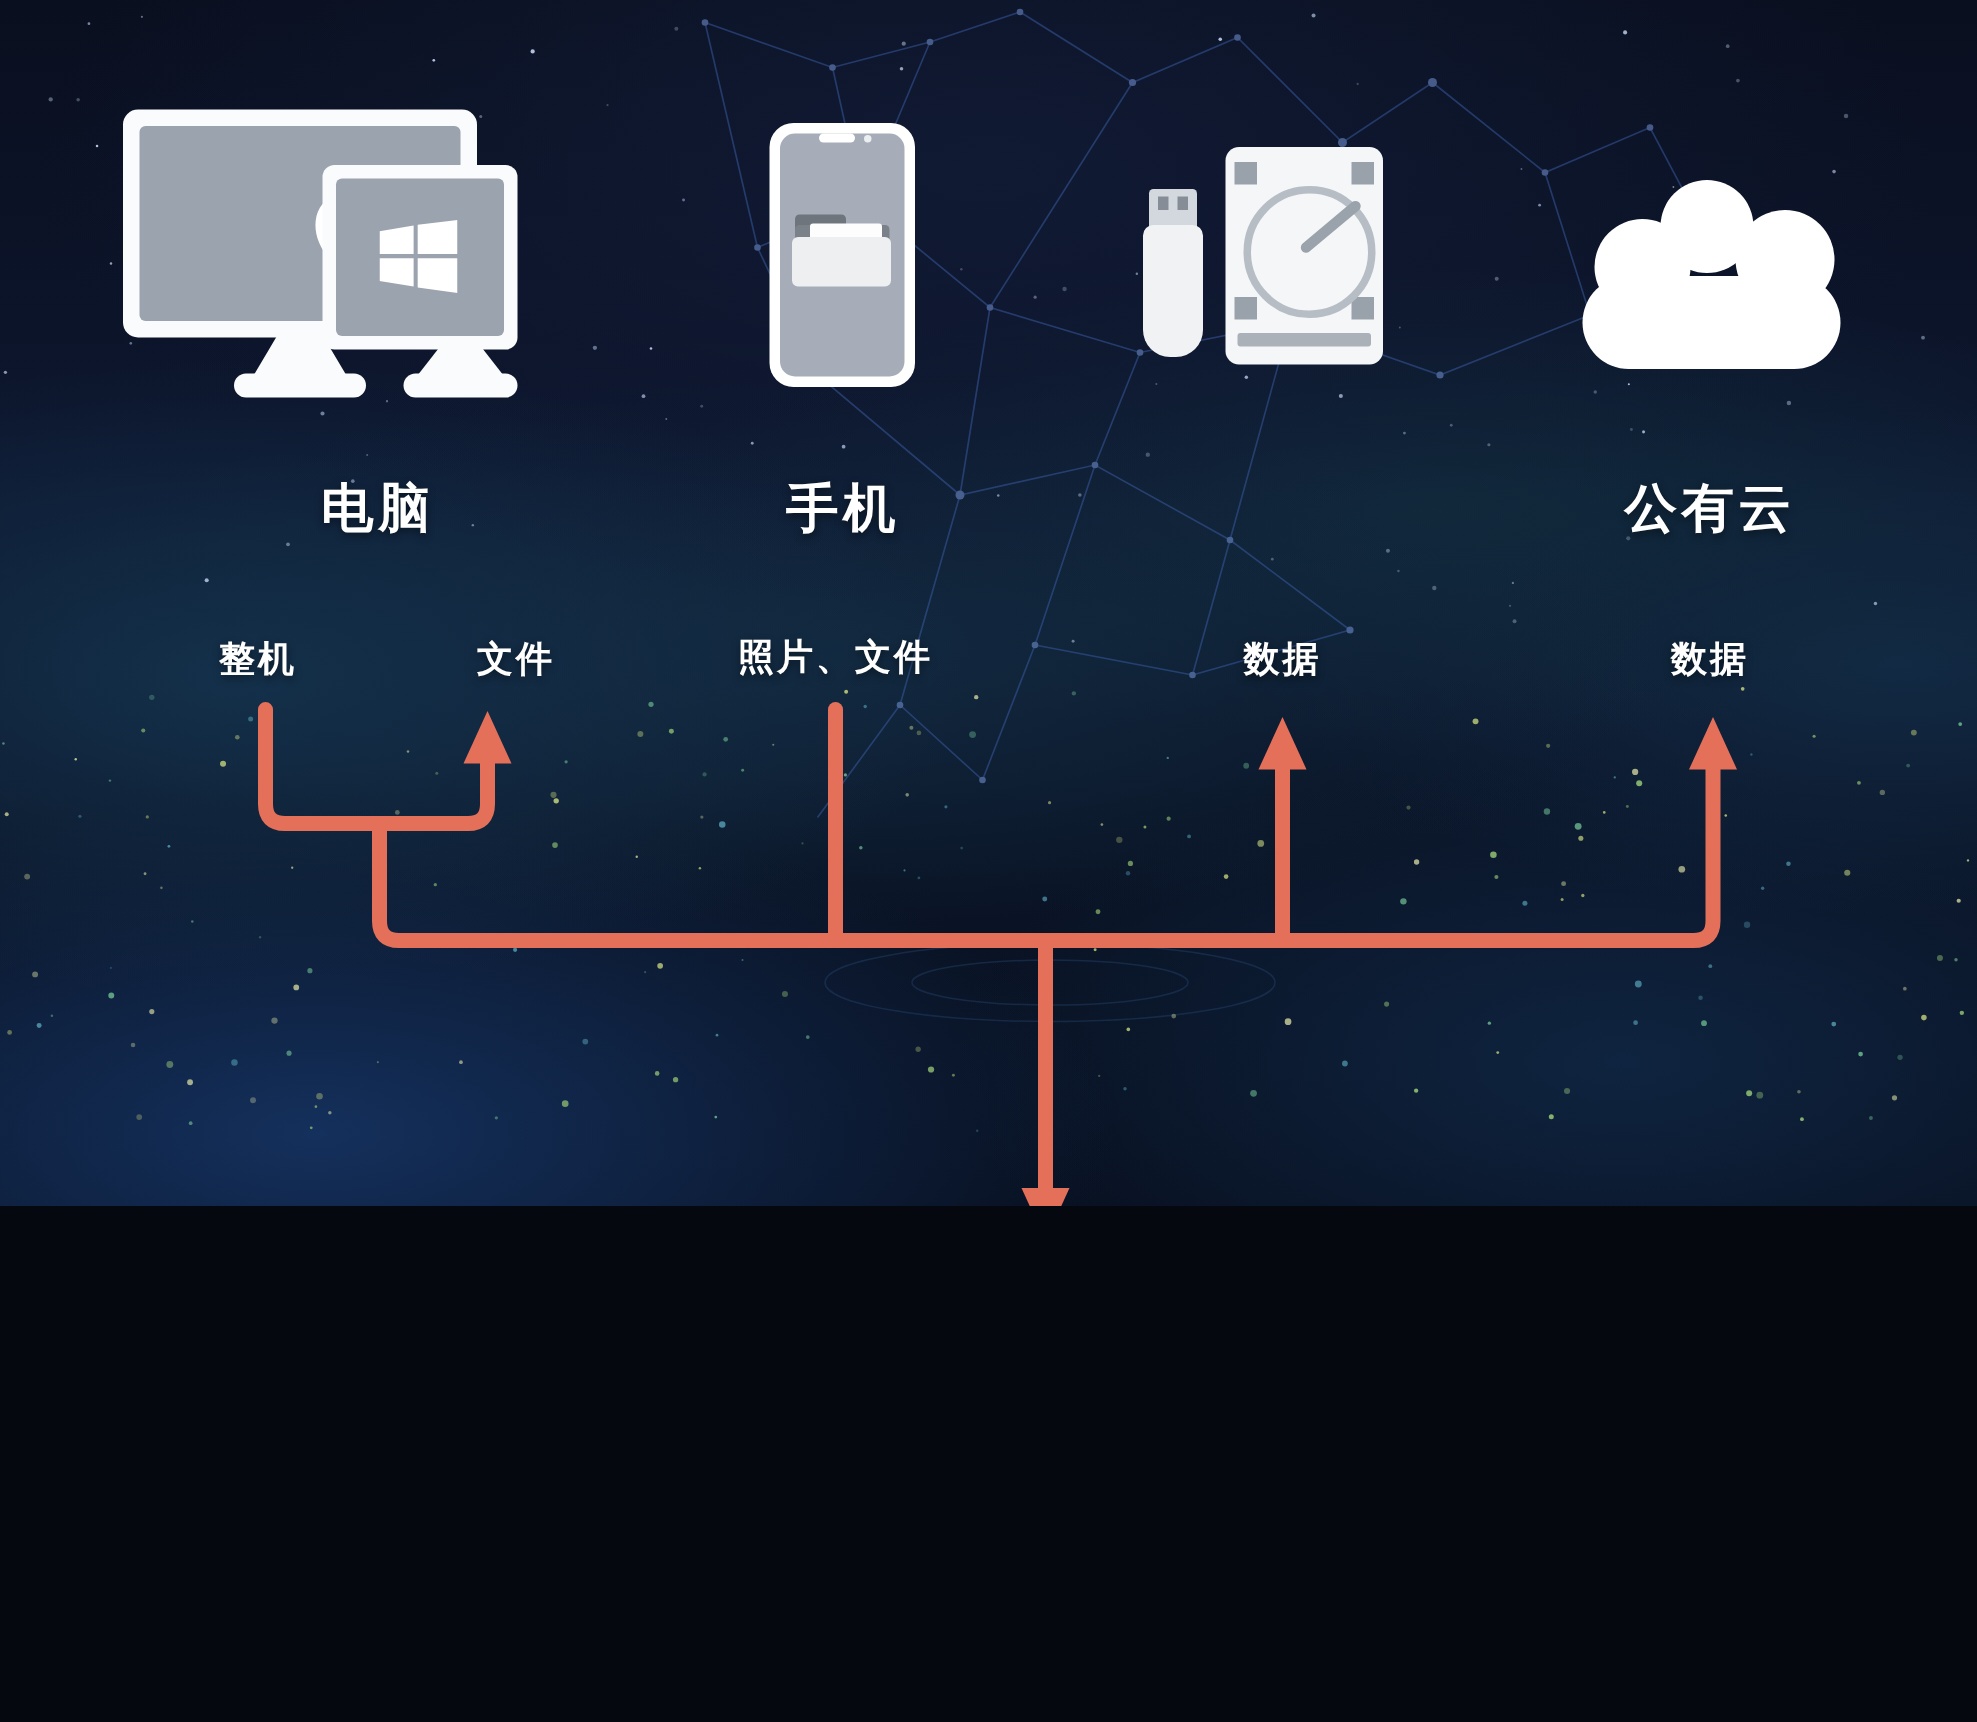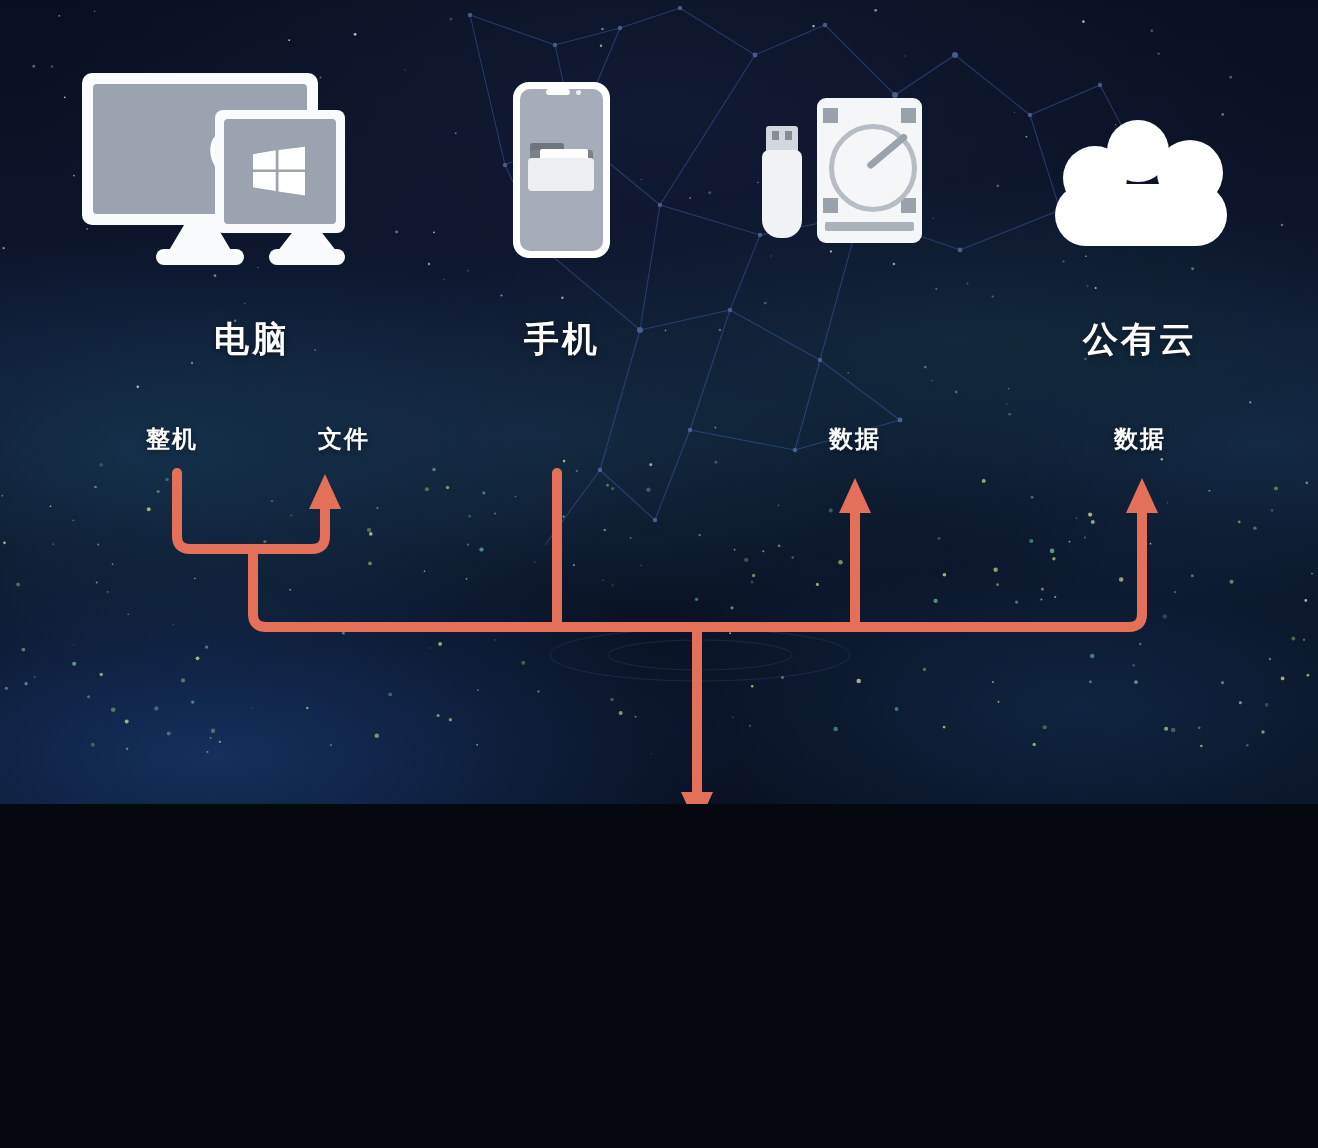--- a/index.html
+++ b/index.html
@@ -561,20 +561,21 @@
       <polygon points="697,827 681,792 713,792"></polygon>
     </g>
   </svg>
 
   <div class="lbl dev-label" style="left:252px;top:339px;">电脑</div>
   <div class="lbl dev-label" style="left:562px;top:339px;">手机</div>
   <div class="lbl dev-label" style="left:1140px;top:339px;">公有云</div>
 
   <div class="lbl flow-label" style="left:172px;top:439px;">整机</div>
   <div class="lbl flow-label" style="left:330px;top:439px;margin-left:14px;">文件</div>
+  <div class="lbl flow-label" style="left:557px;top:438px;">照片、文件</div>
   <div class="lbl flow-label" style="left:855px;top:439px;">数据</div>
   <div class="lbl flow-label" style="left:1140px;top:439px;">数据</div>
 
   <div class="abs nas">
     <div class="nas-body">
       <div class="nas-col"></div>
       <i class="led-dot" style="left:48px;"></i>
       <i class="led-dot" style="left:95px;"></i>
       <i class="led-dot" style="left:140px;"></i>
       <i class="led-dot" style="left:186px;"></i>

